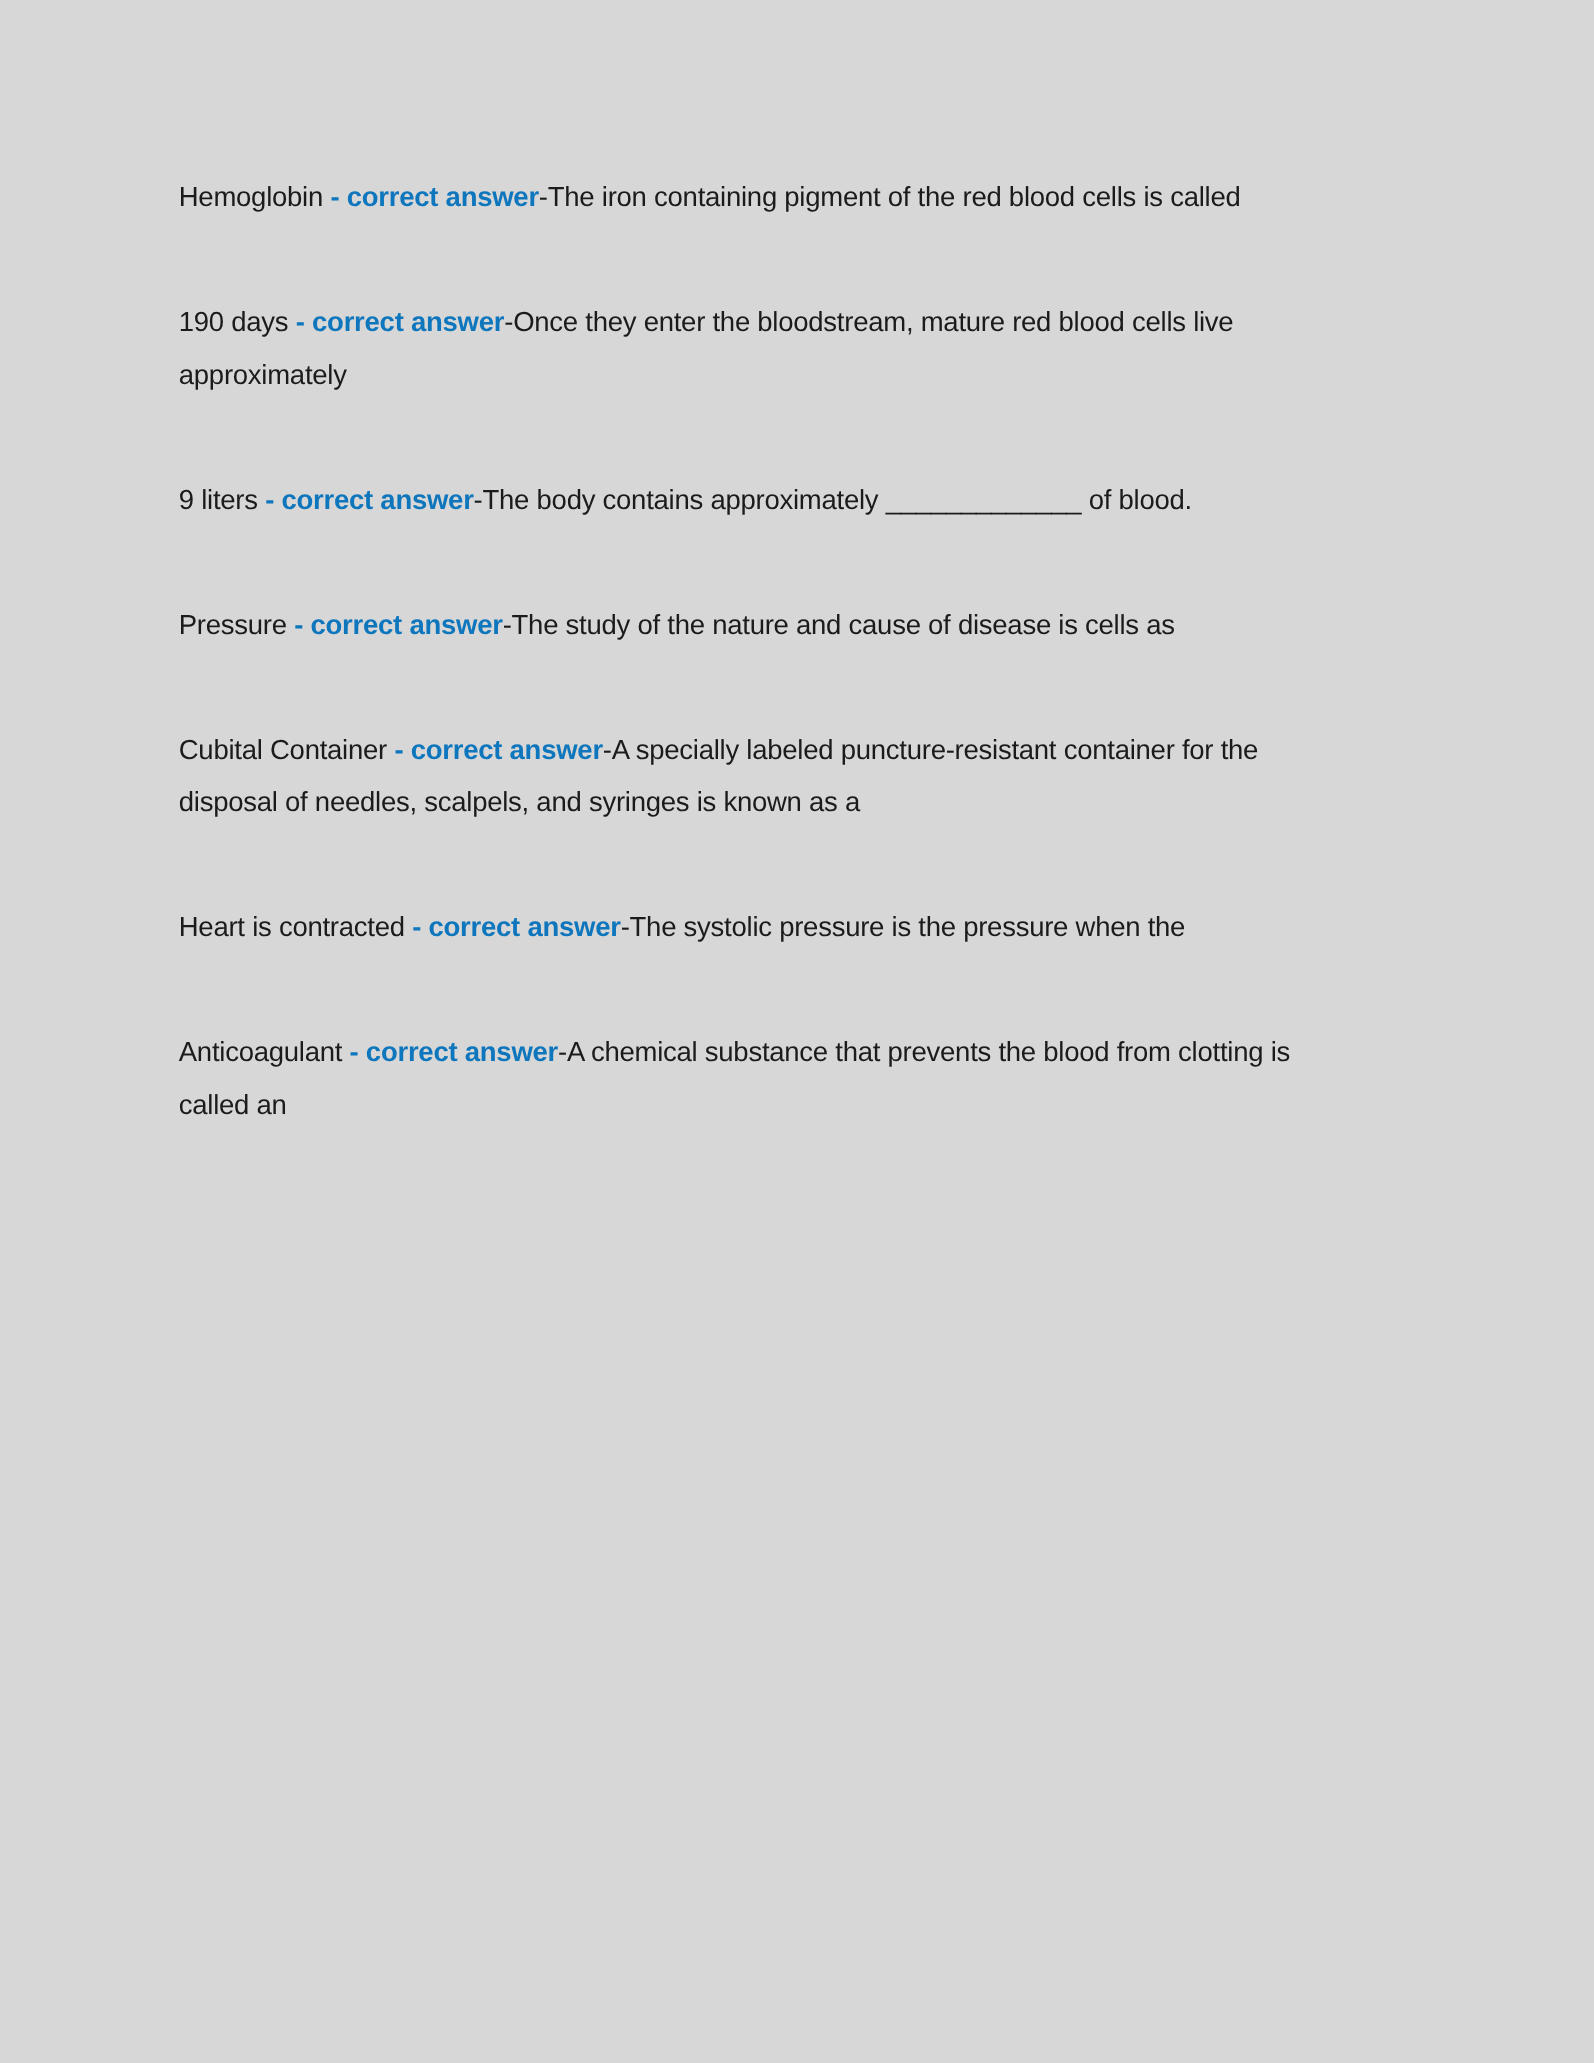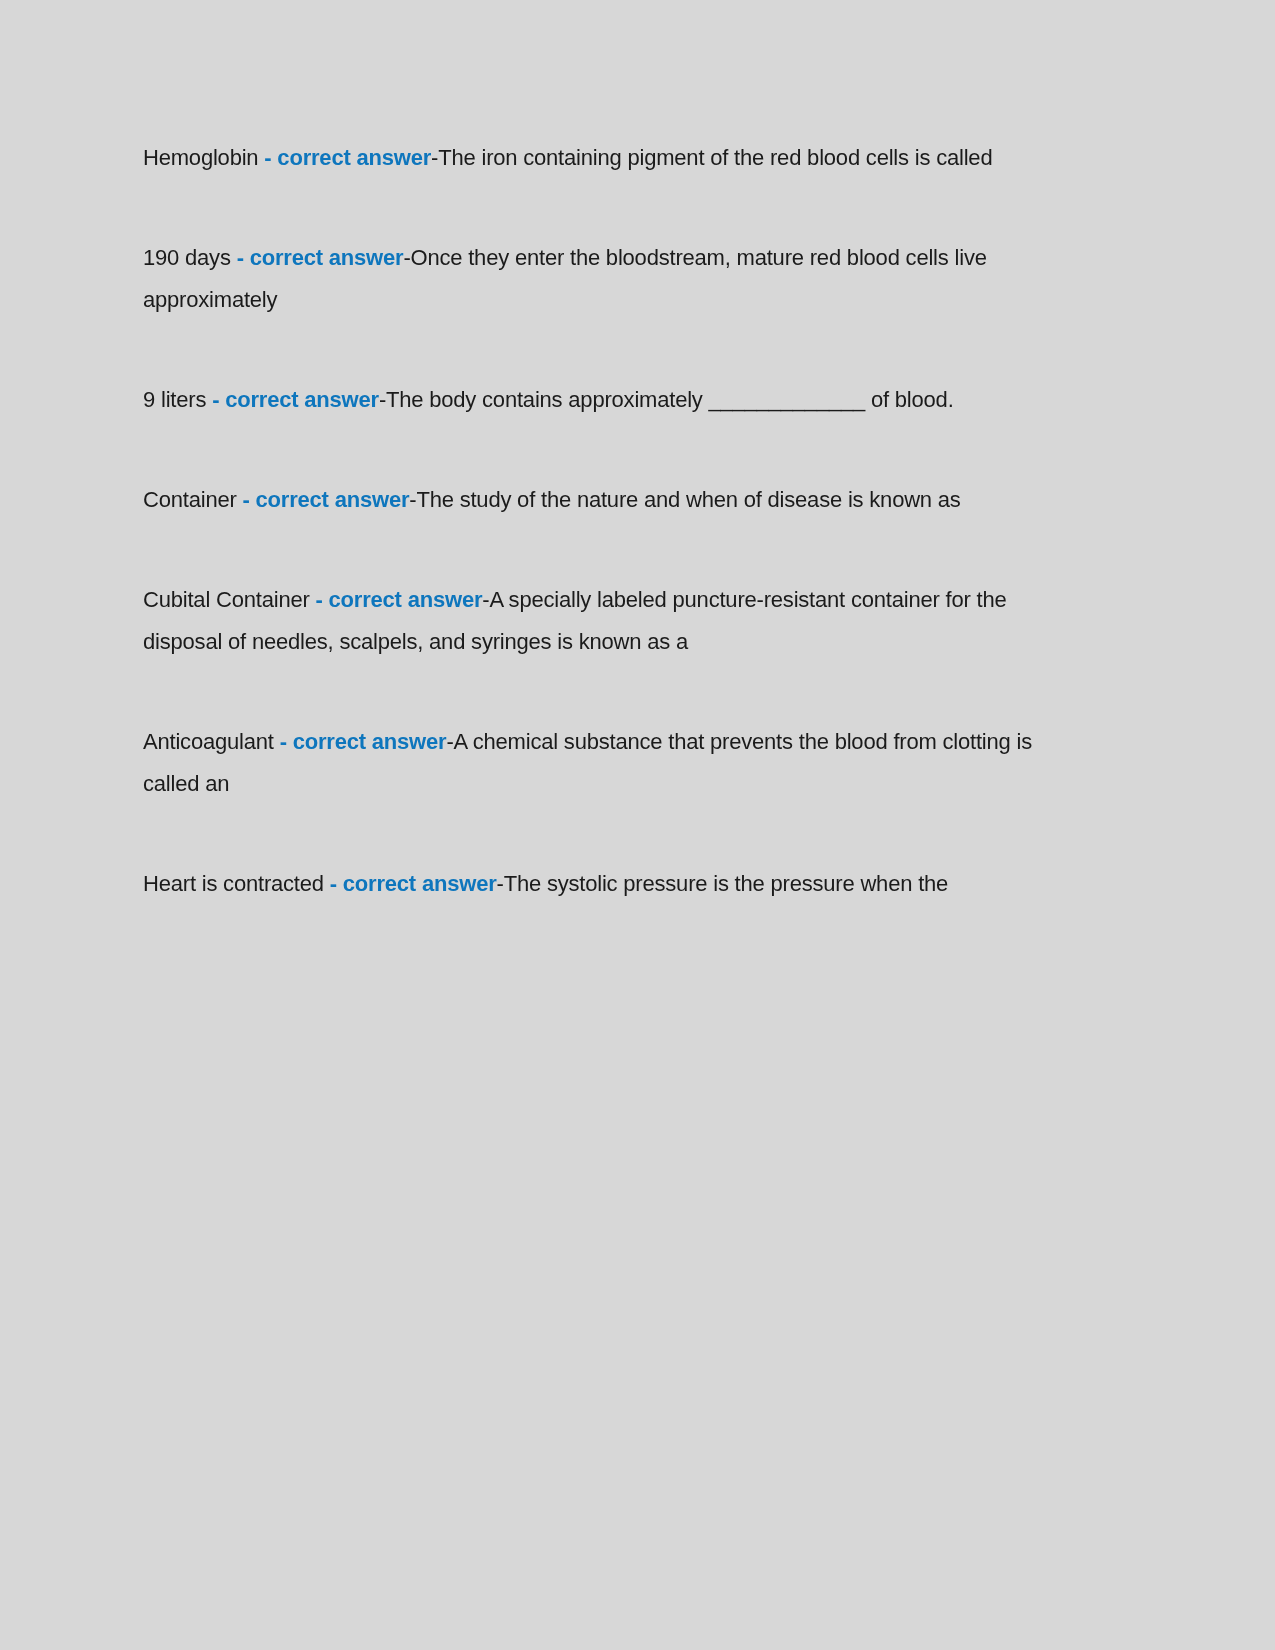--- a/index.html
+++ b/index.html
@@ -42,27 +42,27 @@
 
   <p class="qa"><span>Hemoglobin</span>
     <span class="marker">- correct answer</span><span>-The iron containing pigment of the red blood cells is called</span></p>
 
   <p class="qa"><span>190 days</span>
     <span class="marker">- correct answer</span><span>-Once they enter the bloodstream, mature red blood cells live approximately</span></p>
 
   <p class="qa"><span>9 liters</span>
     <span class="marker">- correct answer</span><span>-The body contains approximately _____________ of blood.</span></p>
 
-  <p class="qa"><span>Container</span>
-    <span class="marker">- correct answer</span><span>-The study of the nature and when of disease is known as</span></p>
+  <p class="qa"><span>Pressure</span>
+    <span class="marker">- correct answer</span><span>-The study of the nature and cause of disease is cells as</span></p>
 
   <p class="qa"><span>Cubital Container</span>
     <span class="marker">- correct answer</span><span>-A specially labeled puncture-resistant container for the disposal of needles, scalpels, and syringes is known as a</span></p>
 
 
 
+  <p class="qa"><span>Heart is contracted</span>
+    <span class="marker">- correct answer</span><span>-The systolic pressure is the pressure when the</span></p>
+
   <p class="qa"><span>Anticoagulant</span>
     <span class="marker">- correct answer</span><span>-A chemical substance that prevents the blood from clotting is called an</span></p>
-
-  <p class="qa"><span>Heart is contracted</span>
-    <span class="marker">- correct answer</span><span>-The systolic pressure is the pressure when the</span></p>
 
 </div>
 
 </body></html>

